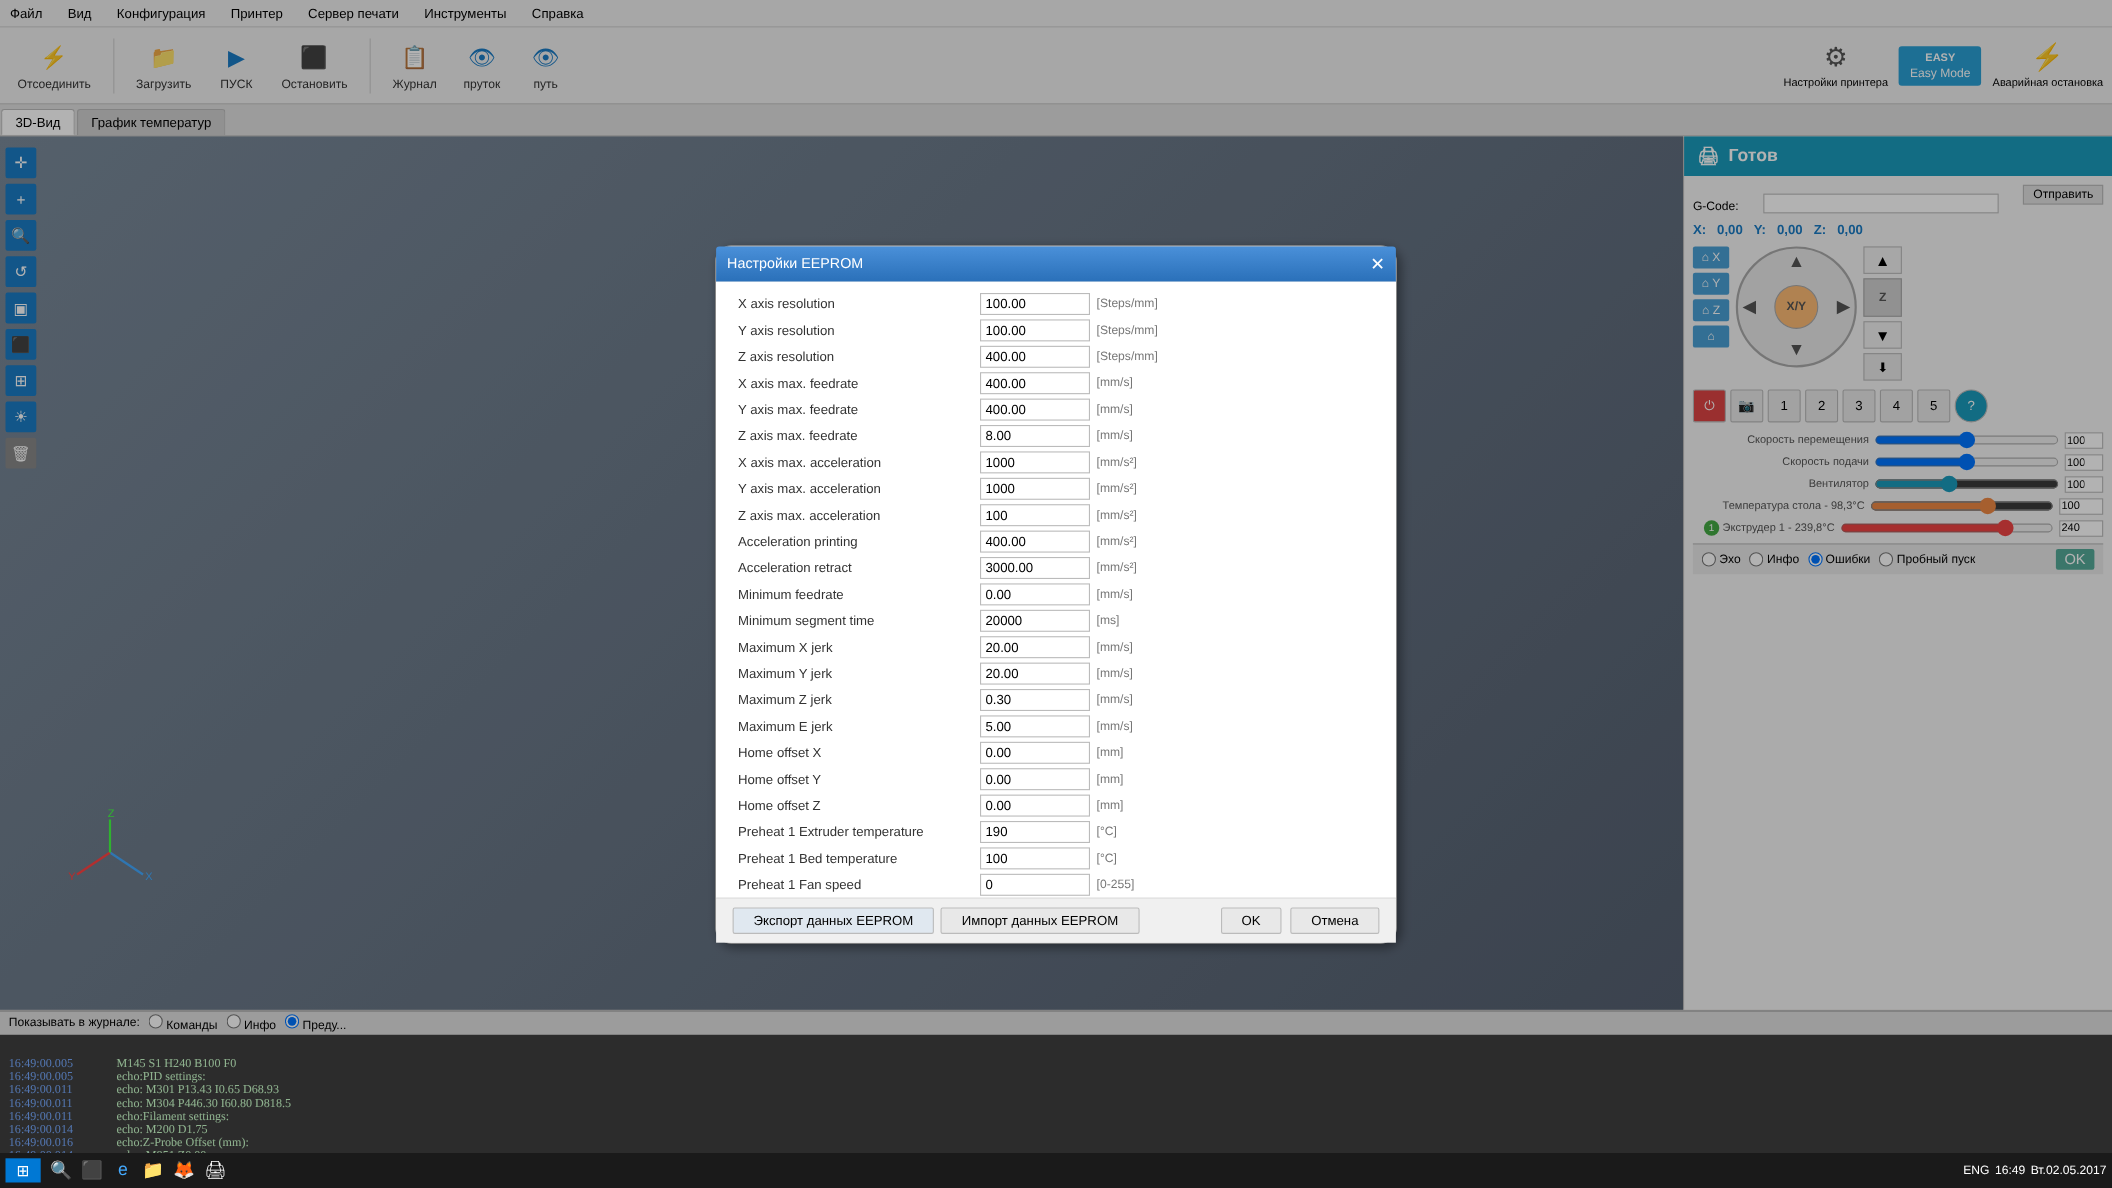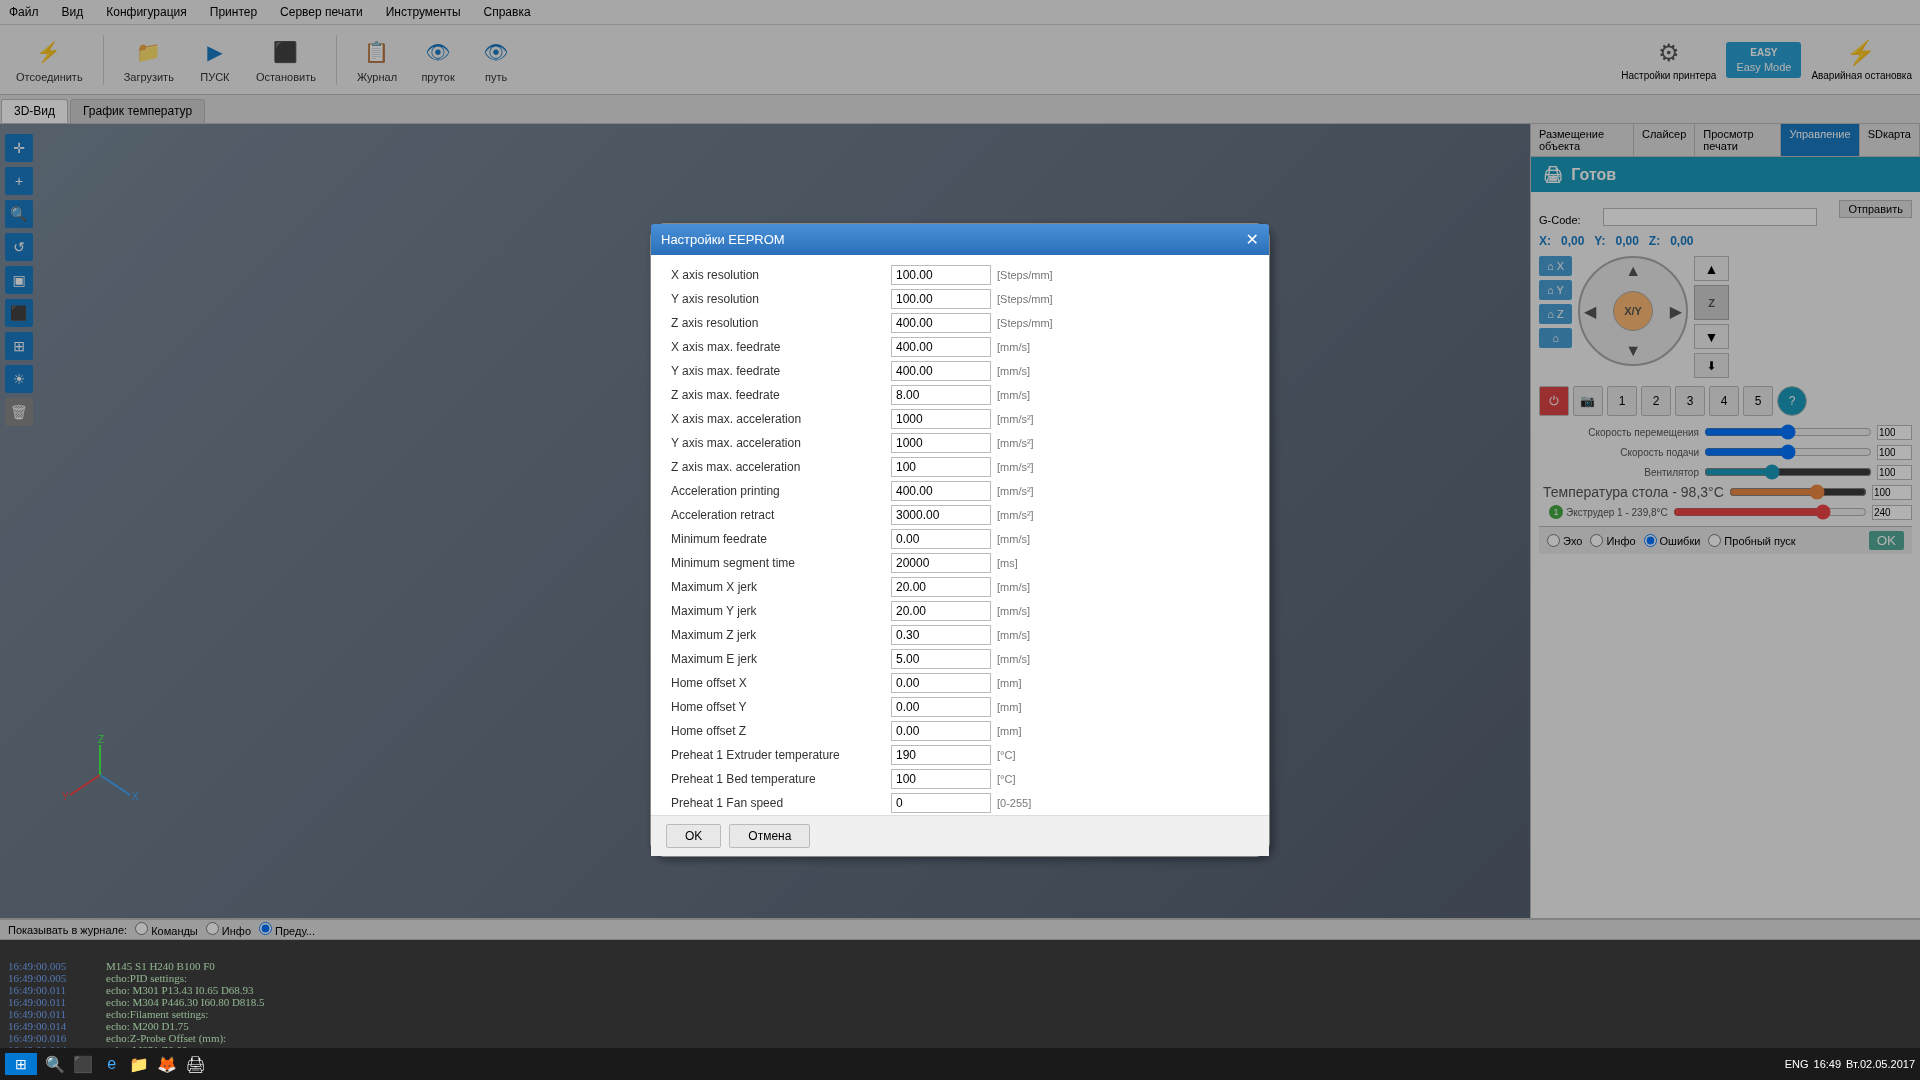--- a/index.html
+++ b/index.html
@@ -206,27 +206,20 @@
         <line x1="40" y1="40" x2="10" y2="60" stroke="#f44" stroke-width="2"></line>
         <line x1="40" y1="40" x2="40" y2="10" stroke="#4f4" stroke-width="2"></line>
         <text x="72" y="65" fill="#4af" font-size="10">X</text>
         <text x="2" y="65" fill="#f44" font-size="10">Y</text>
         <text x="38" y="8" fill="#4f4" font-size="10">Z</text>
       </svg>
     </div>
   </div>
 
   <div class="right-panel">
-    <div class="right-tabs">
-      <div class="right-tab">Размещение объекта</div>
-      <div class="right-tab">Слайсер</div>
-      <div class="right-tab">Просмотр печати</div>
-      <div class="right-tab active">Управление</div>
-      <div class="right-tab">SDкарта</div>
-    </div>
 
     <div class="control-header">
       <span>🖨</span>
       <span>Готов</span>
     </div>
 
     <div class="control-body">
 
       <div class="gcode-row">
         <span>G-Code:</span>
@@ -289,21 +282,21 @@
           <span style="margin-left:10px; font-size:10px; color:#555; min-width:150px; text-align:right;">Скорость подачи</span>
           <input type="range" min="0" max="200" value="100" style="flex: 1 1 0%;">
           <input type="number" value="100" style="width: 35px; font-size: 10px; border: 1px solid rgb(187, 187, 187); padding: 1px;">
         </div>
         <div class="slider-row">
           <span style="margin-left:10px; font-size:10px; color:#555; min-width:150px; text-align:right;">Вентилятор</span>
           <input type="range" min="0" max="255" value="100" style="flex: 1 1 0%; accent-color: rgb(26, 155, 188);">
           <input type="number" value="100" style="width: 35px; font-size: 10px; border: 1px solid rgb(187, 187, 187); padding: 1px;">
         </div>
         <div class="temp-row">
-          <span style="margin-left:4px; font-size:14px; color:#555;">Температура стола - 98,3°С</span>
+          <span style="margin-left:27px; font-size:10px; color:#555;">Температура стола - 98,3°С</span>
           <input type="range" min="0" max="150" value="98" style="flex: 1 1 0%; accent-color: rgb(238, 136, 68);">
           <input type="number" value="100" style="width: 40px; font-size: 10px; border: 1px solid rgb(187, 187, 187); padding: 1px;">
         </div>
         <div class="temp-row">
           <span style="margin-left:10px; font-size:10px; color:#555; display:flex; align-items:center; gap:3px;">
             <span style="background:#4a4; color:white; border-radius:50%; width:14px; height:14px; display:inline-flex; align-items:center; justify-content:center; font-size:9px;">1</span>
             <span>Экструдер 1 - 239,8°С</span>
           </span>
           <input type="range" min="0" max="300" value="239" style="flex: 1 1 0%; accent-color: rgb(238, 68, 68);">
           <input type="number" value="240" style="width: 40px; font-size: 10px; border: 1px solid rgb(187, 187, 187); padding: 1px;">
@@ -516,19 +509,23 @@
           <input type="text" class="dialog-input" value="100" style="">
           <span class="dialog-unit">[°C]</span>
         </div>
         <div class="dialog-row">
           <span class="dialog-label">Preheat 1 Fan speed</span>
           <input type="text" class="dialog-input" value="0" style="">
           <span class="dialog-unit">[0-255]</span>
         </div>
       </div>
     <div class="dialog-footer">
+      <div style="display:flex; gap:6px;">
+        <button class="dialog-btn primary">Экспорт данных EEPROM</button>
+        <button class="dialog-btn">Импорт данных EEPROM</button>
+      </div>
       <div class="dialog-footer-btns">
         <button class="dialog-btn">OK</button>
         <button class="dialog-btn">Отмена</button>
       </div>
     </div>
   </div>
 </div>
 
 </body></html>

